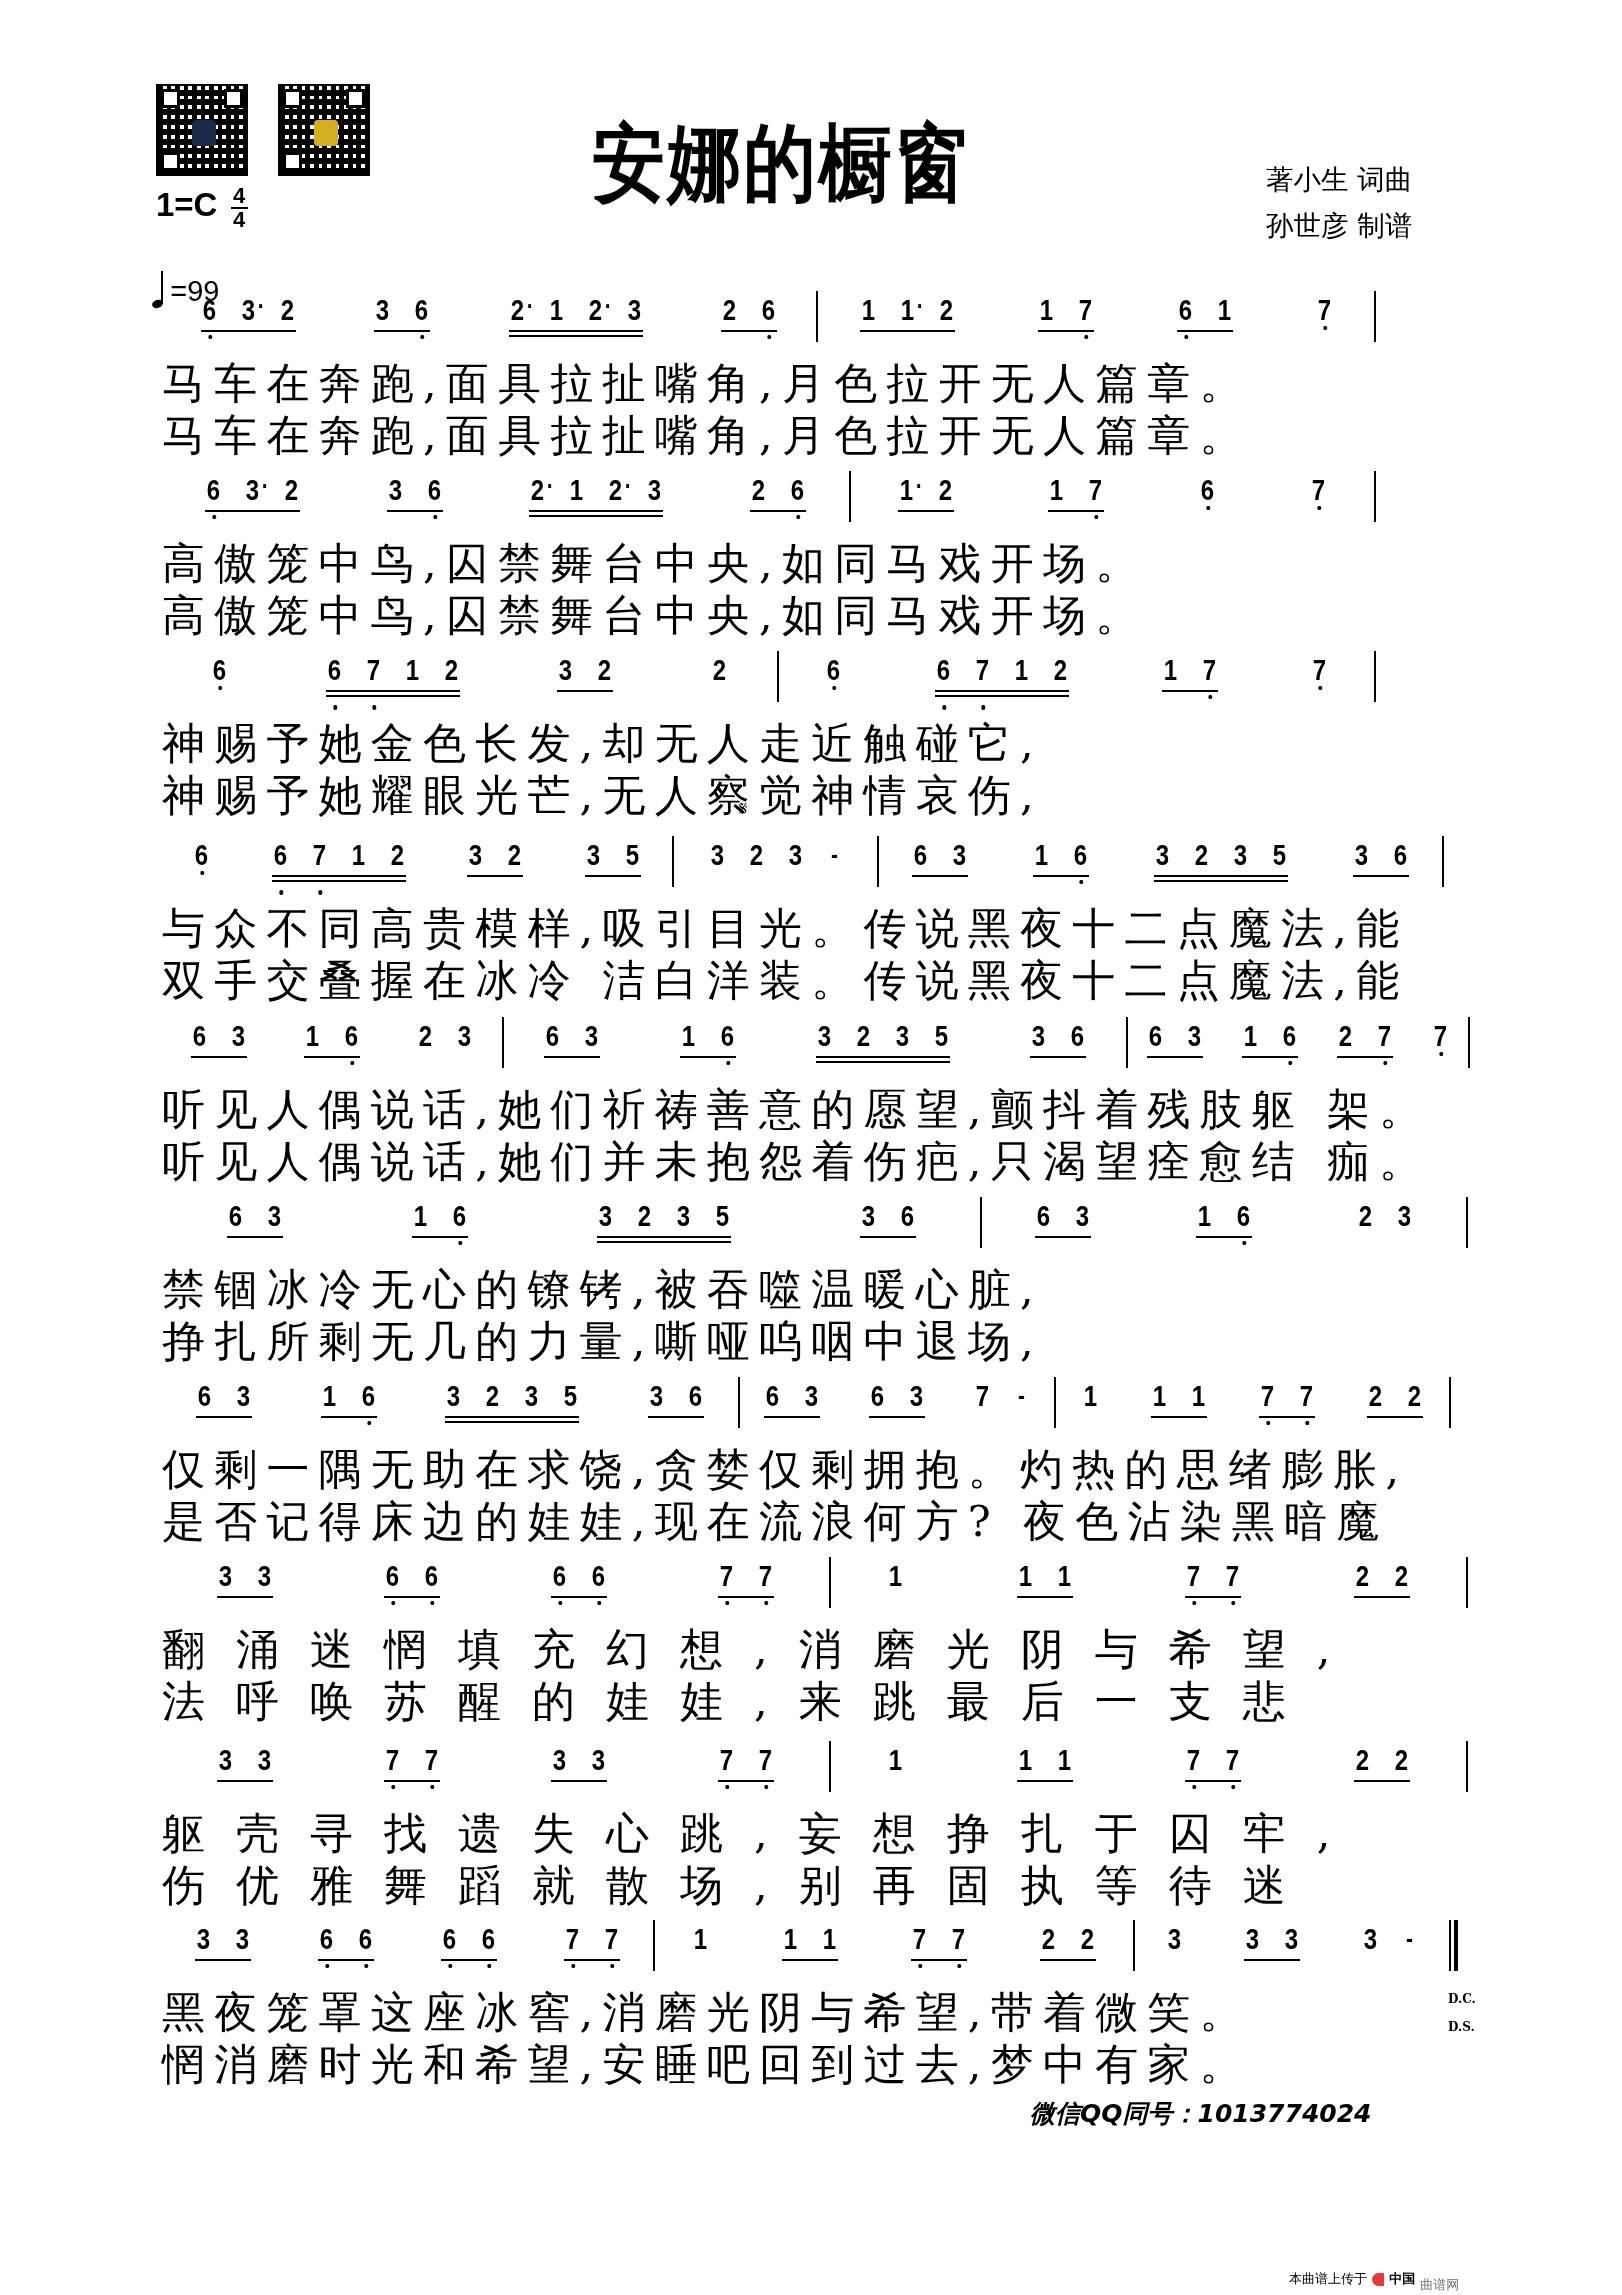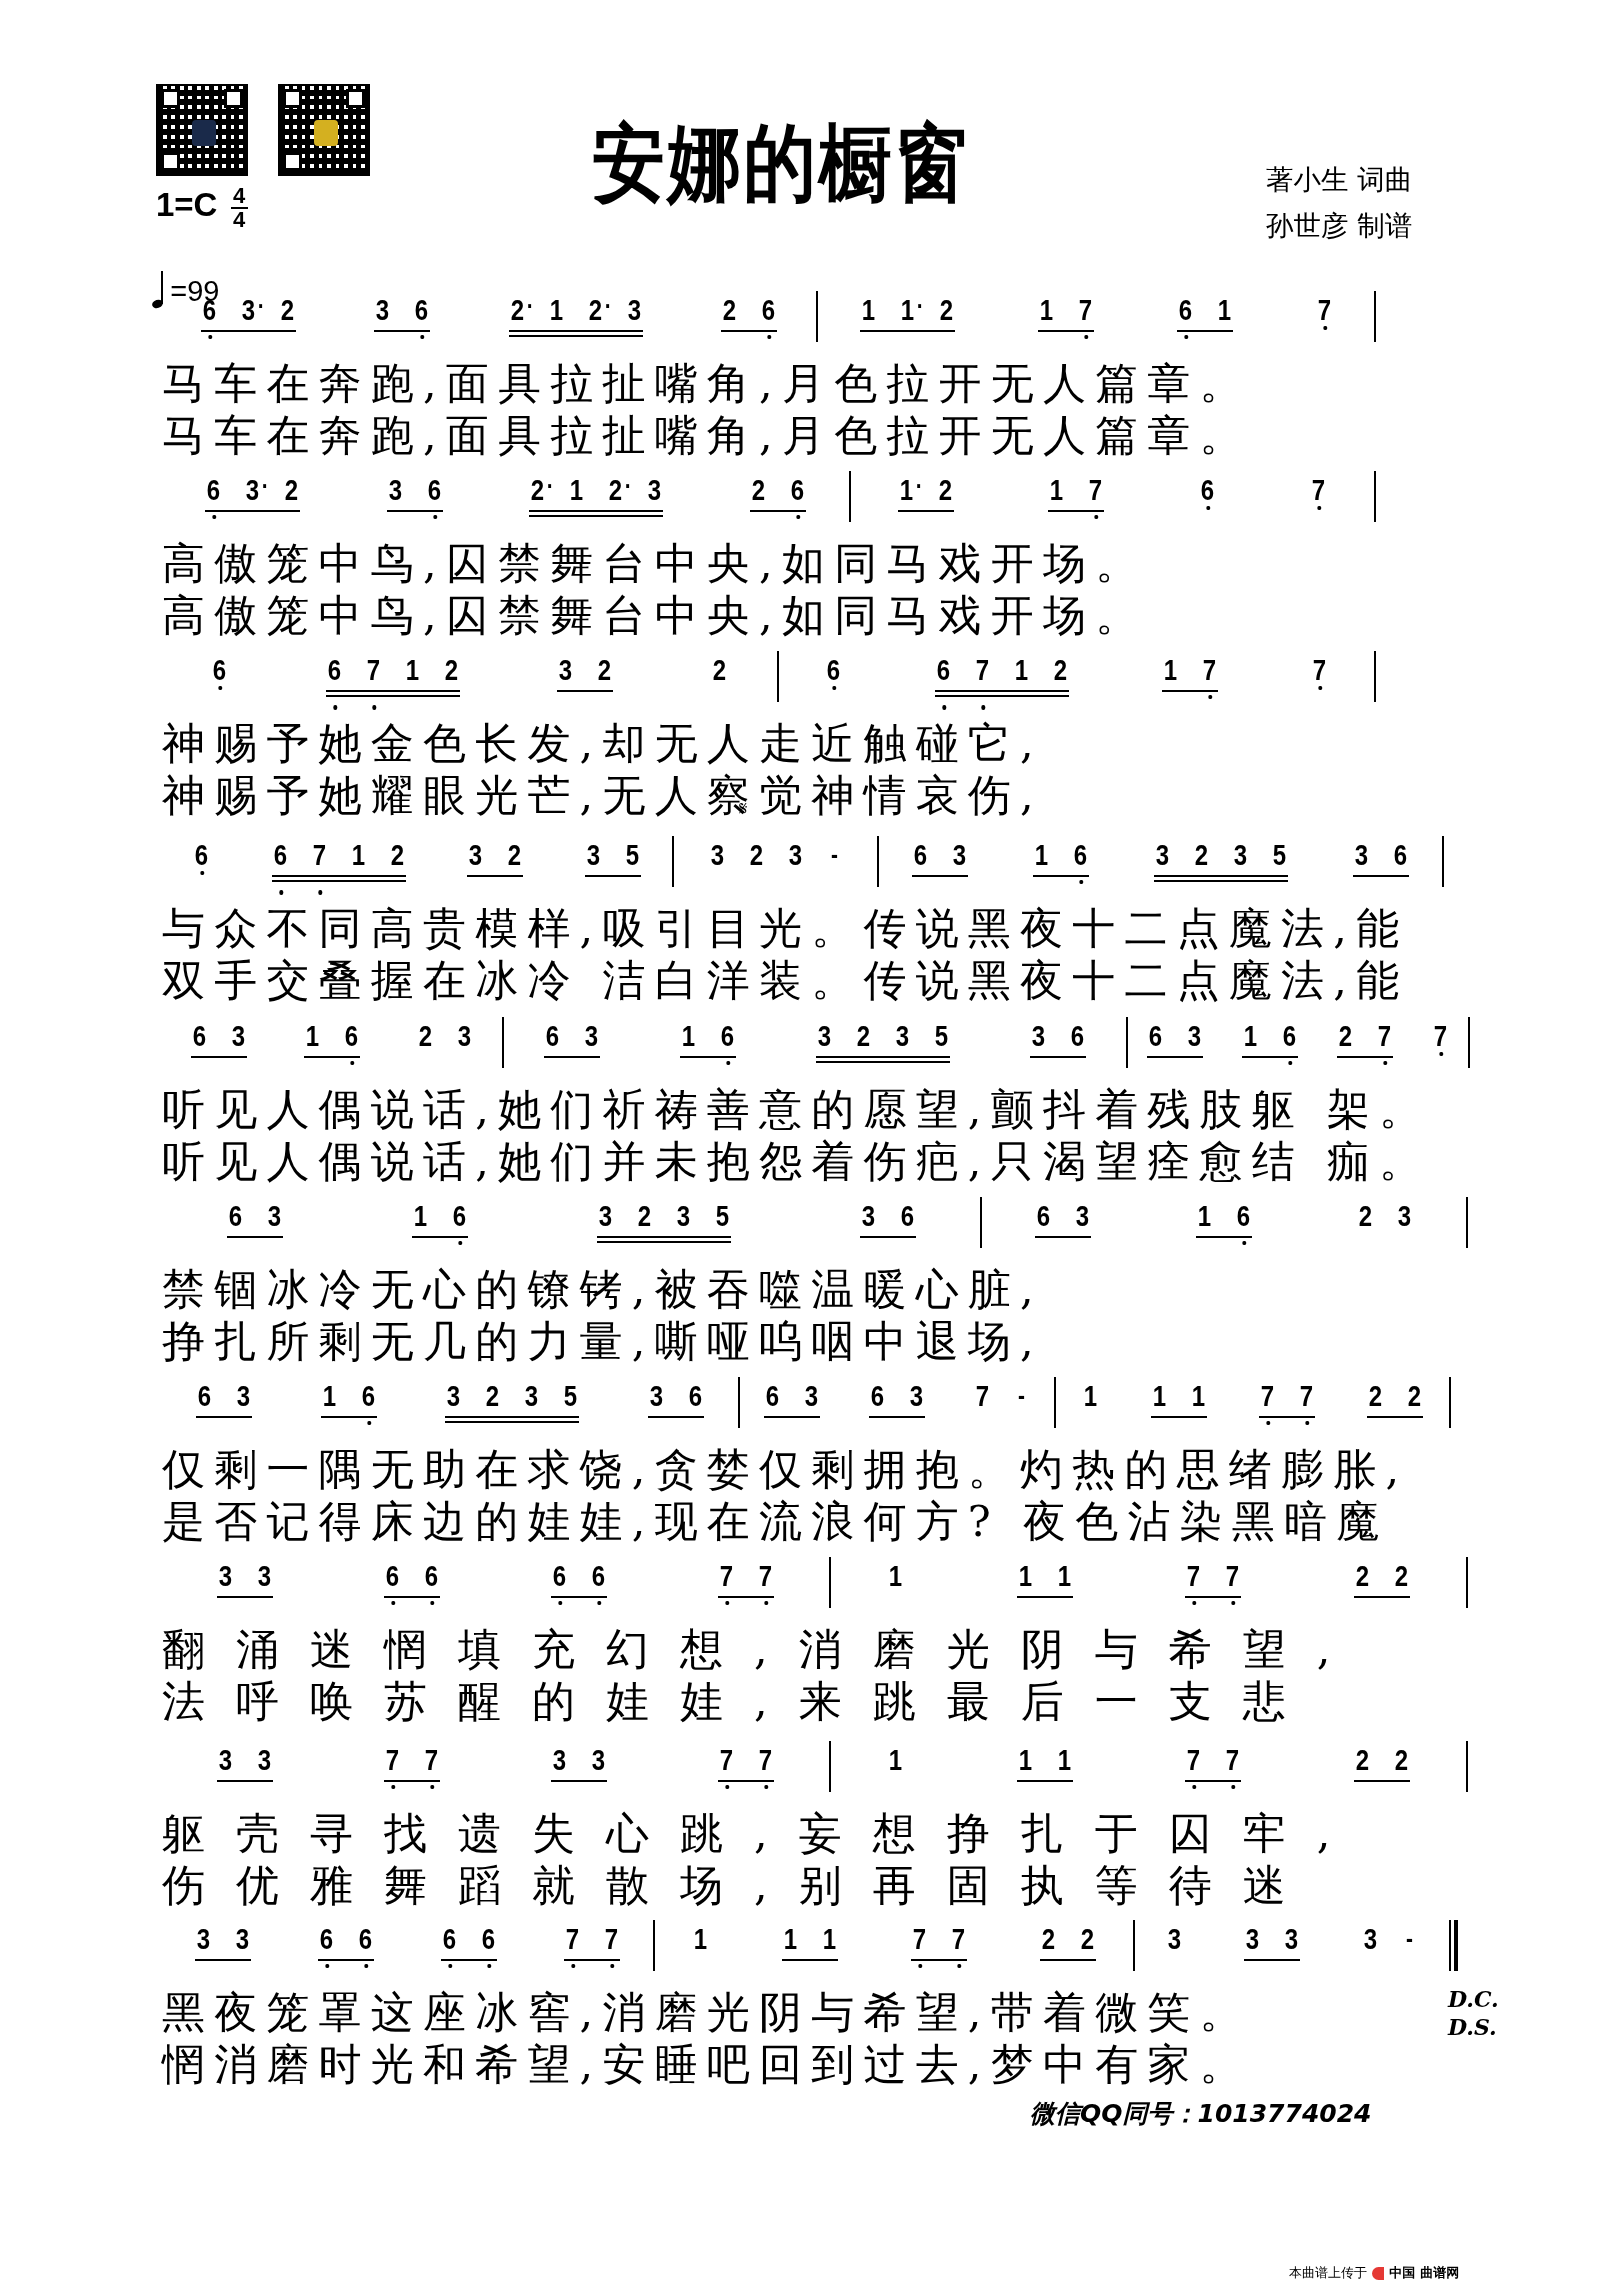--- a/index.html
+++ b/index.html
@@ -37,26 +37,26 @@
   .n.dotted::after { content: "·"; position: absolute; right: -11.8px; top: 9.2px; font-size: 26px; }
   .n.low::before { content: ""; position: absolute; left: 7.2px; width: 4.6px; height: 4.6px; border-radius: 50%; background: #000; }
   .n.low.l1::before { bottom: -10.5px; } .n.low.l2::before { bottom: -21px; } .n.low.l0::before { bottom: -1.3px; }
   .n.dash { font-size: 26px; }
   .beam1 { height: 2px; background: #000; margin-top: 1.3px; }
   .beam2 { height: 2px; background: #000; margin-top: 2.6px; }
 
   .lyric { font-family: "DejaVu Serif", serif; font-size: 43px; letter-spacing: 9.2px; white-space: nowrap; line-height: 52px; }
   .lyric.wide { letter-spacing: 31px; }
   .segno { position: absolute; font-family: "DejaVu Serif", serif; font-size: 19.6px; }
-  .dcds { position: absolute; font-family: "DejaVu Serif", serif; font-style: italic; font-weight: bold; font-size: 22px; line-height: 27.5px; }
+  .dcds { position: absolute; font-family: "DejaVu Serif", serif; font-weight: bold; font-size: 12px; line-height: 27.5px; }
   .contact { position: absolute; left: 1030px; top: 2097px; font-family: "DejaVu Sans", sans-serif; font-style: italic; font-weight: bold; font-size: 25px; }
   .upload { position: absolute; left: 1289px; top: 2264px; font-size: 13px; display: flex; align-items: center; gap: 5.2px; }
   .upload .logo-mark { width: 11.8px; height: 13px; border-radius: 6.5px 0 0 6.5px; background: #e53935; }
   .upload .brand-a { font-weight: bold; color: #000; }
-  .upload .brand-b { font-weight: bold; color: #000000; }
+  .upload .brand-b { font-weight: normal; color: #737373; margin-top: 12px; }
 </style>
 </head>
 <body>
 
 <div id="qr1" class="qr">
   <div class="finder" style="left:2.6px;top:2.6px"></div>
   <div class="finder" style="right:2.6px;top:2.6px"></div>
   <div class="finder" style="left:2.6px;bottom:2.6px"></div>
   <div class="center" style="background:#1a2a4a"></div>
 </div>

